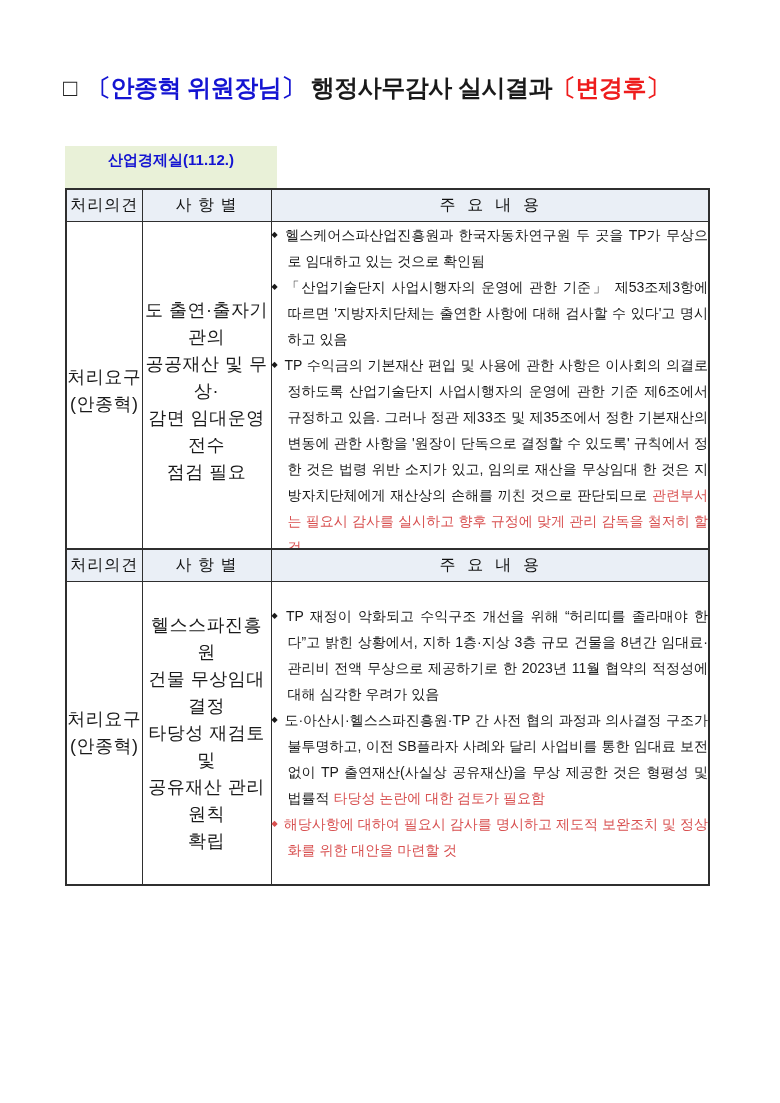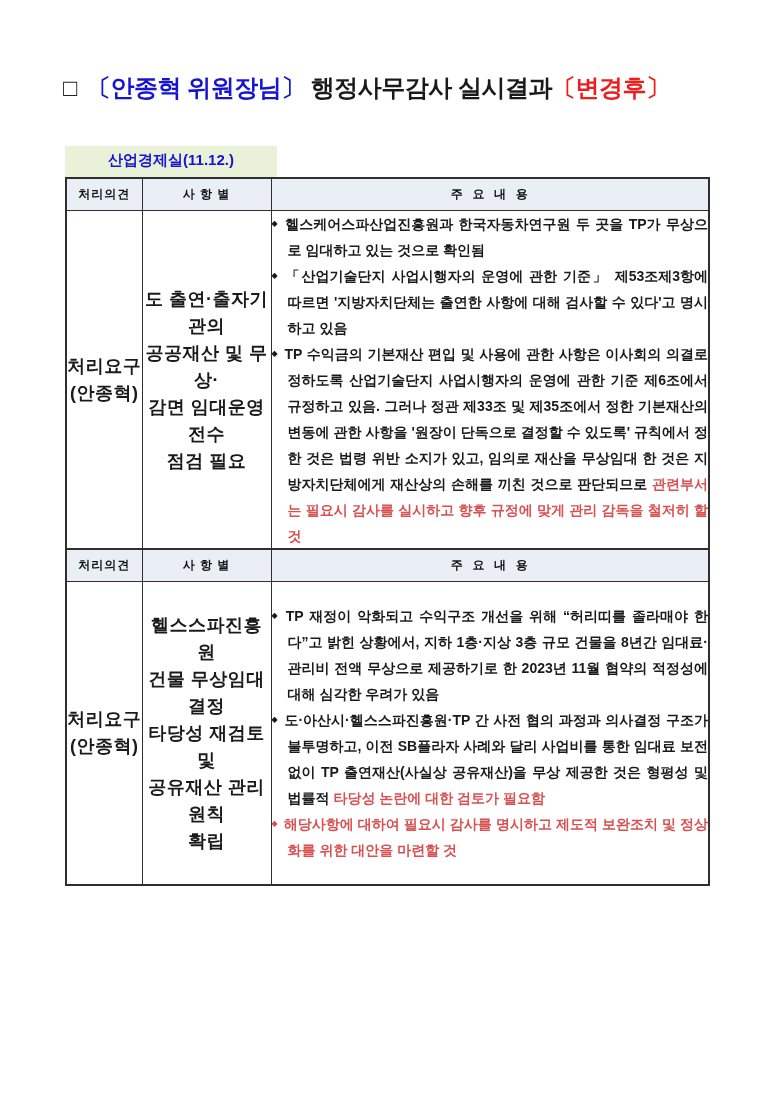--- a/index.html
+++ b/index.html
@@ -27,21 +27,21 @@
   .t-black{ color: #1a1a1a; }
   .t-red  { color: #ee1c1c; }
 
   
   .section { position: absolute; left: 65px; width: 643px; }
   .section-1 { top: 146px; }
   .section-2 { top: 548px; }
 
   .section-label {
     width: 212px;
-    height: 31px;
+    height: 42px;
     line-height: 27px;
     background: #e9f1d8;
     color: #1414d2;
     font-size: 15px;
     font-weight: bold;
     text-align: center;
   }
 
   
   table.report-table {
@@ -51,27 +51,26 @@
     border: 2px solid #2f2f2f;
   }
   col.c1 { width: 76px; }
   col.c2 { width: 129px; }
   col.c3 { width: 438px; }
 
   table.report-table th,
   table.report-table td {
     border: 1px solid #2f2f2f;
     padding: 0;
-    font-weight: bold;
   }
   table.report-table th {
     height: 31px;
     background: #eaeff6;
-    font-size: 12px;
-    font-weight: bold;
+    font-size: 16px;
+    font-weight: normal;
     text-align: center;
     letter-spacing: 1px;
     white-space: pre;
     color: #111111;
   }
   .section-1 .body-row td { height: 316px; }
   .section-2 .body-row td { height: 302px; margin-top: 14px; }
 
   td.opinion, td.subject {
     font-size: 18px;

